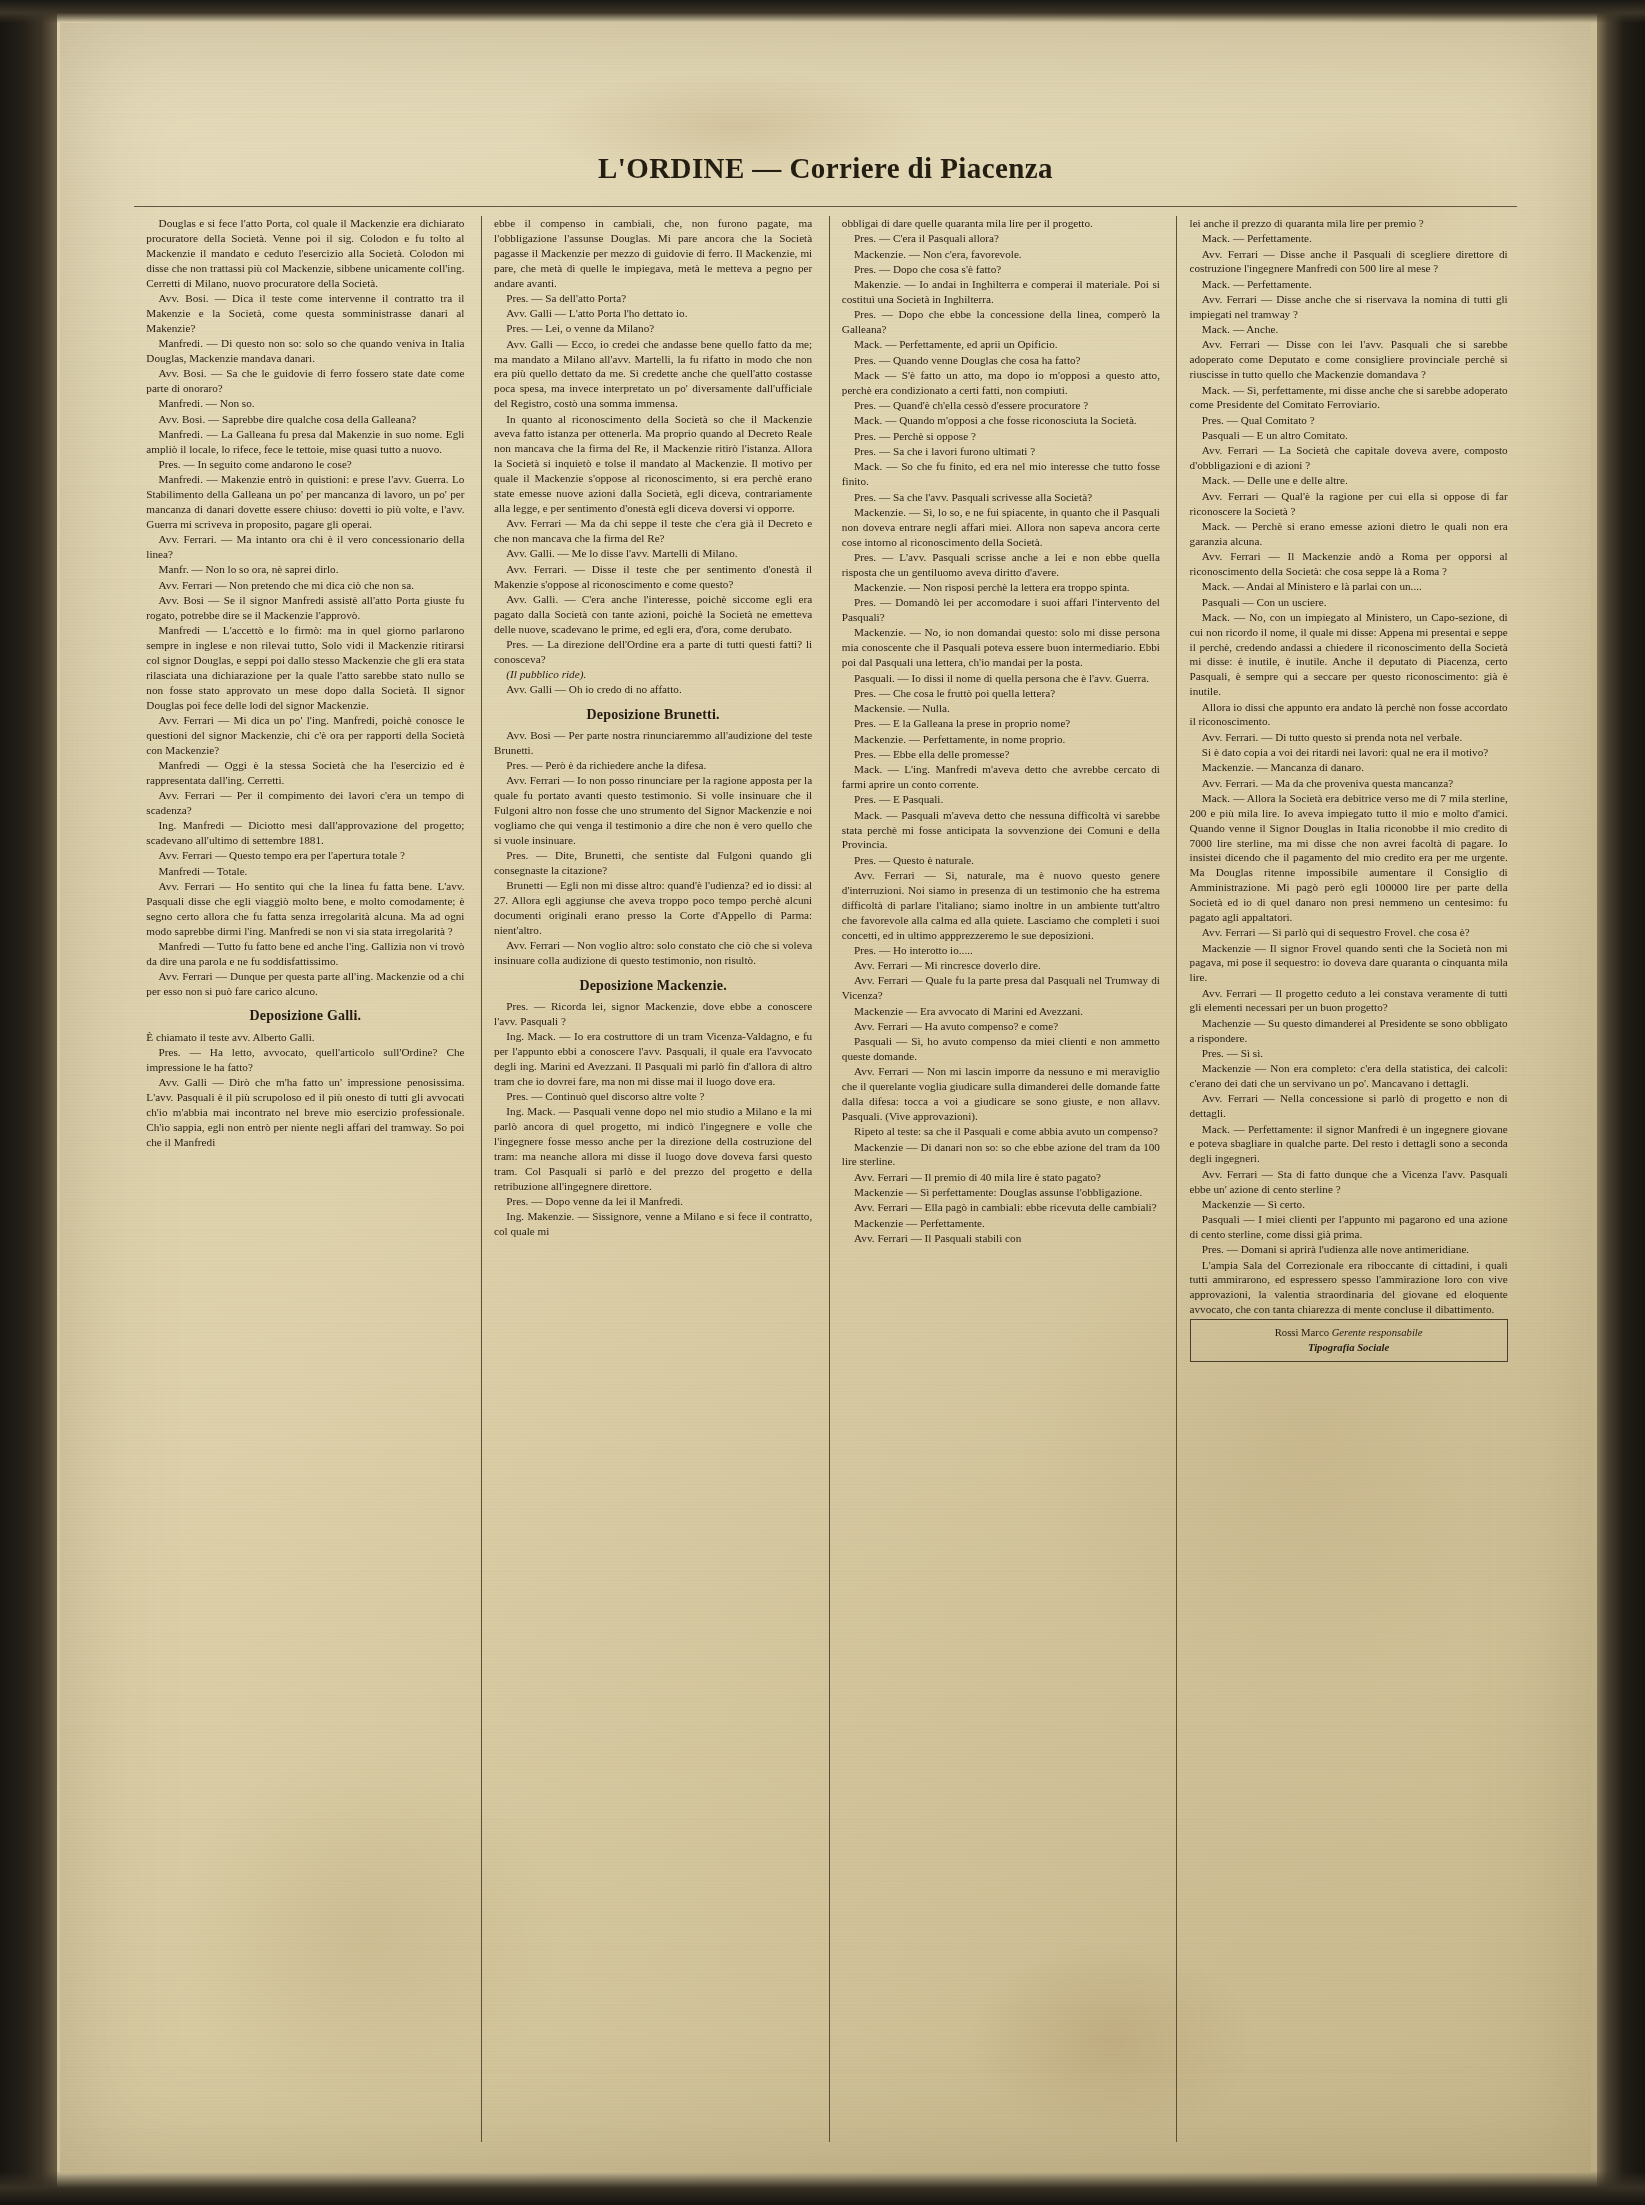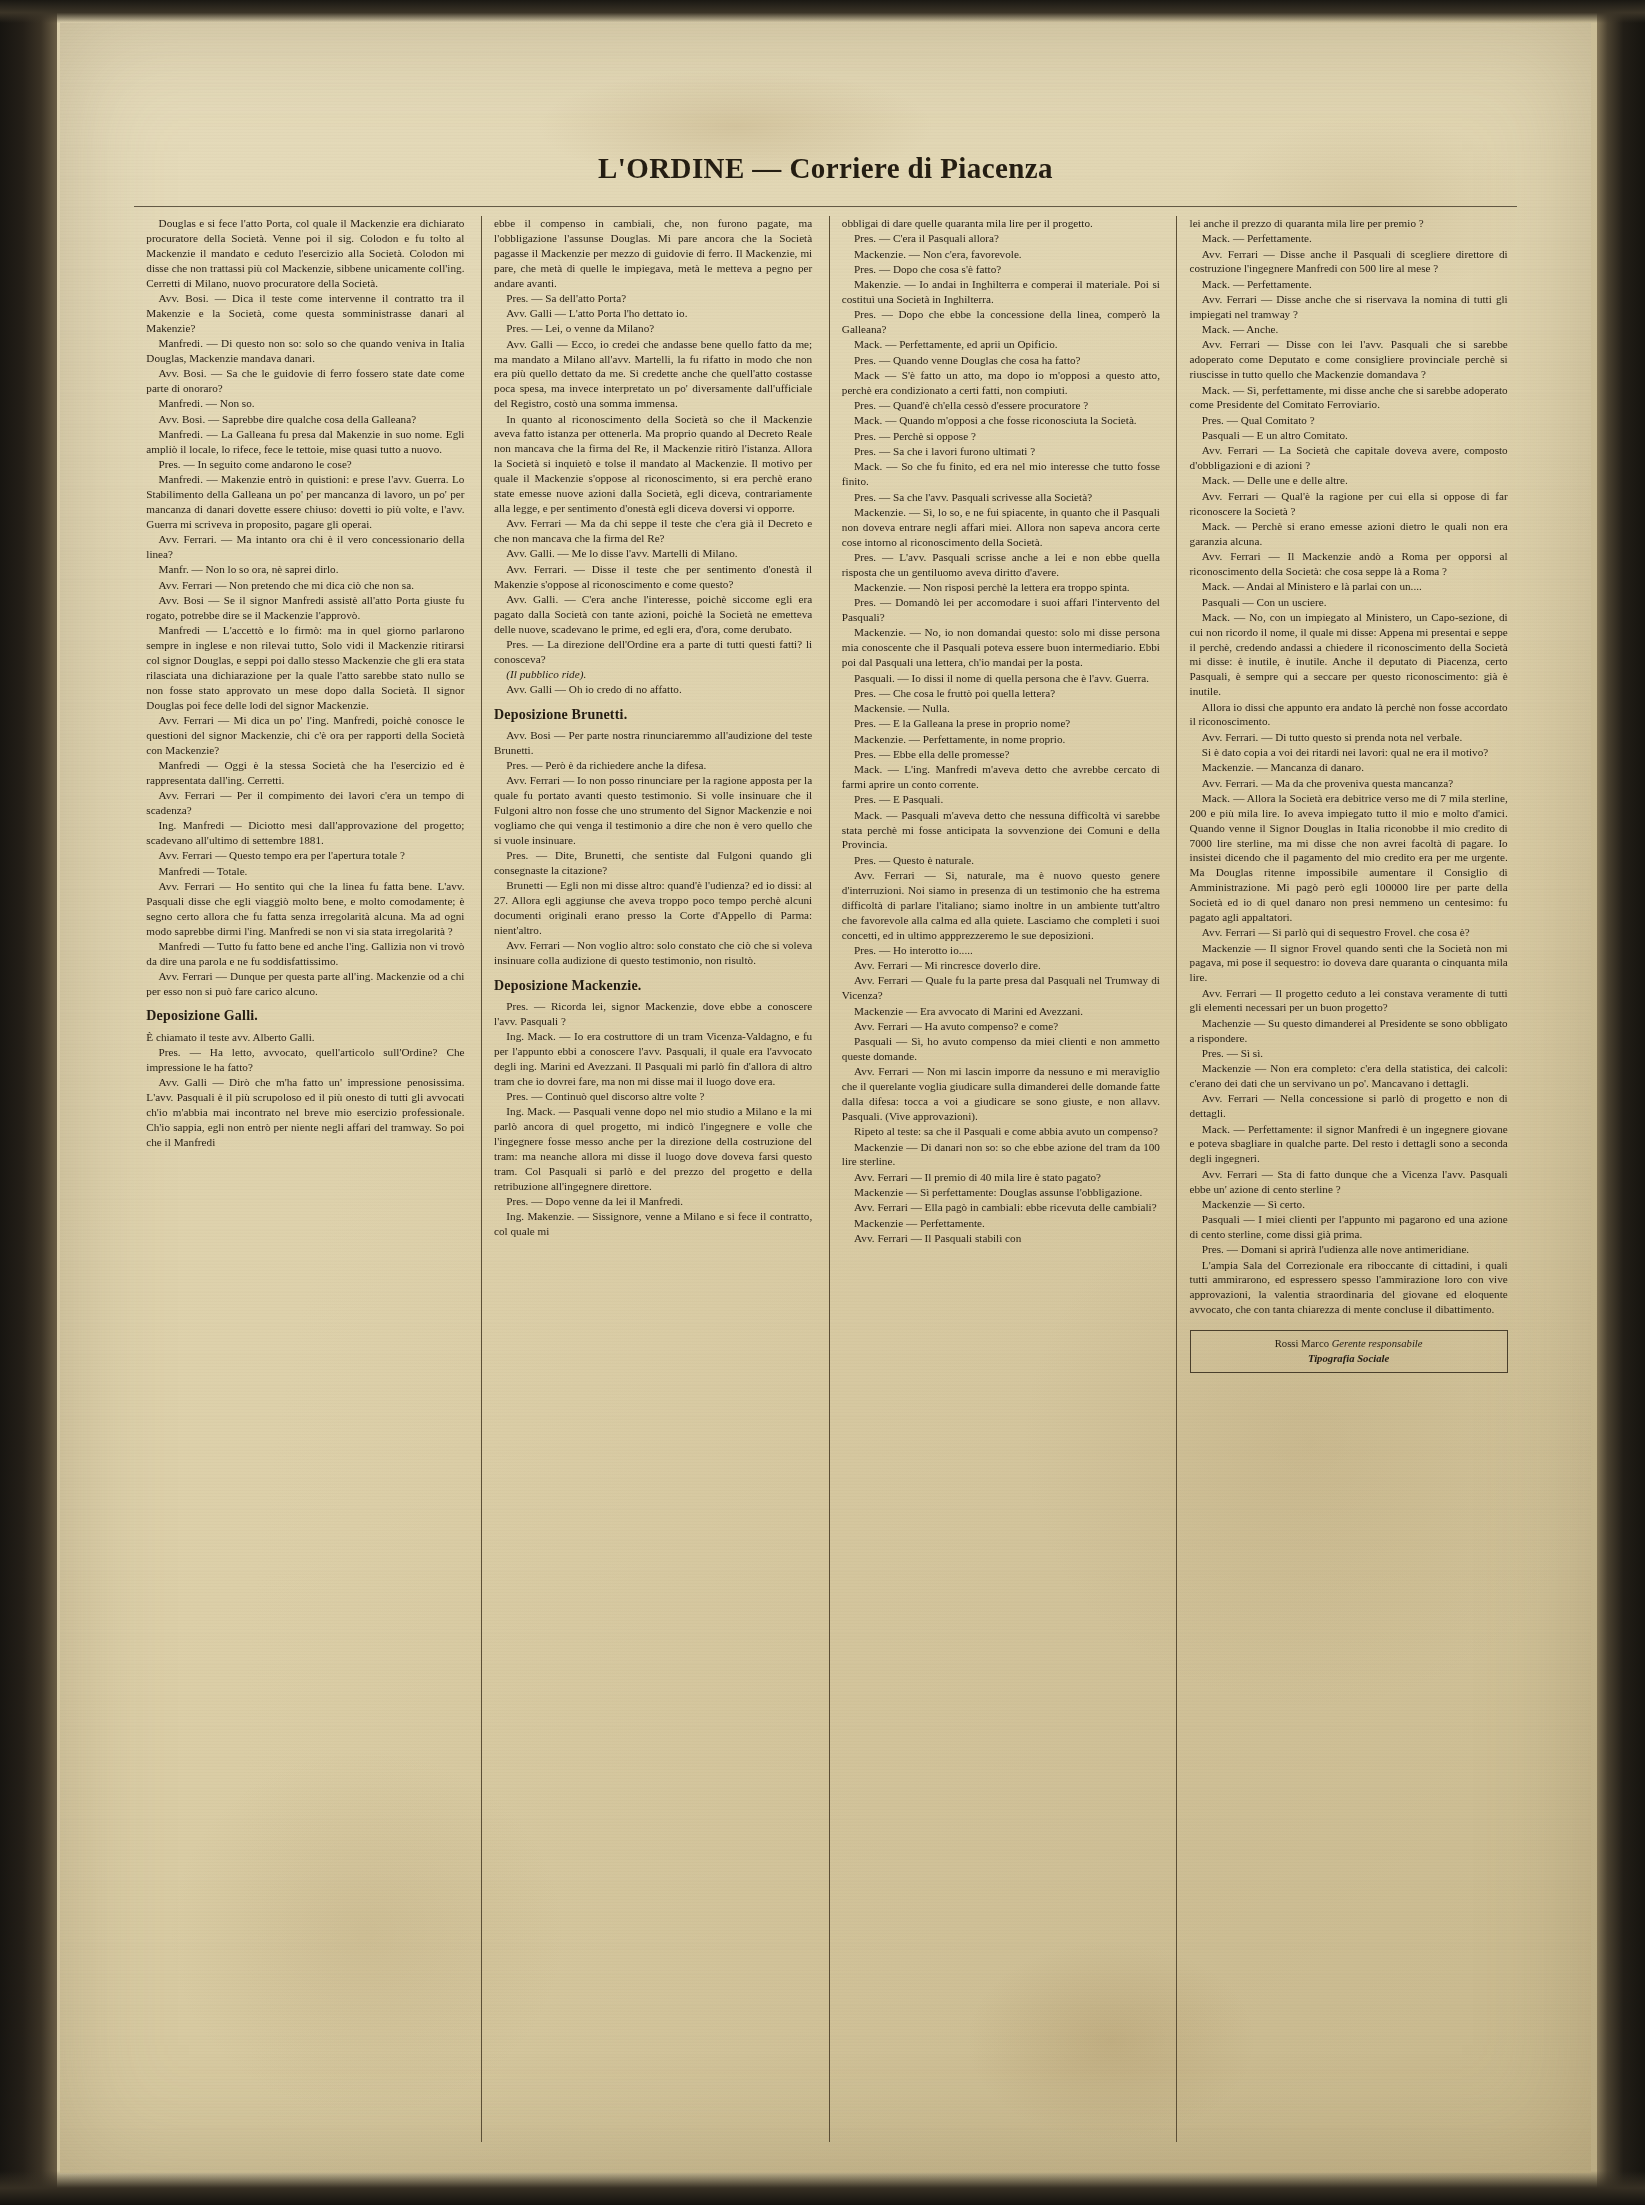--- a/index.html
+++ b/index.html
@@ -97,27 +97,28 @@
   .col + .col { border-left: 1.2px solid #5c4f36; }
   .col p {
     margin: 0 0 0.4px 0;
     text-indent: 12.3px;
   }
   .col p.noind { text-indent: 0; }
   .col h3 {
     margin: 8.4px 0 3.8px 0;
     font-size: 14px;
     font-weight: bold;
+    text-align: center;
     text-indent: 0;
     letter-spacing: 0.2px;
   }
   .it { font-style: italic; }
 
   .colophon {
-    margin-top: 13px;
+    margin-top: 2px;
     border: 1.2px solid #4a3f2c;
     padding: 5.4px 4.6px 7px 4.6px;
     text-align: center;
     font-size: 10.7px;
     line-height: 1.35;
   }
   .colophon .line2 { font-style: italic; font-weight: bold; }
 
   
   .grain {

